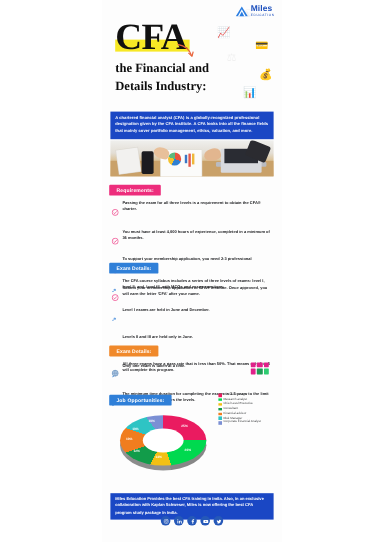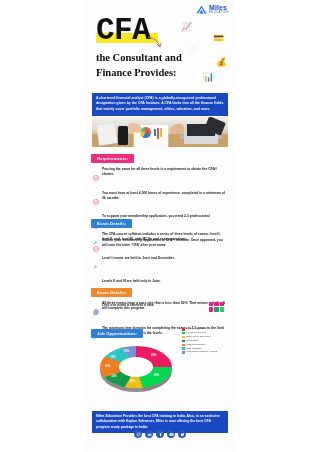--- a/index.html
+++ b/index.html
@@ -43,21 +43,21 @@
     letter-spacing: .1px; display: block;
   }
   .logo-sub {
     font-size: 2.6px; color: #1c4fbd; letter-spacing: .55px;
     display: block; margin-top: .5px;
   }
 
   
   .cfa-title {
     position: absolute; left: 11px; top: 15px;
-    font-family: Liberation Mono, monospace;
+    font-family: Liberation Serif, serif;
     font-size: 31px; font-weight: bold; color: #111111;
     letter-spacing: -0.5px; line-height: 1; z-index: 3;
   }
   .cfa-hl {
     position: absolute; left: 11px; top: 33px;
     width: 62px; height: 10px; background: #f7e825; z-index: 2;
   }
   .squiggle { position: absolute; left: 62px; top: 36px; z-index: 4; }
 
   .headline {
@@ -210,22 +210,22 @@
     </div>
 
     <div class="cfa-hl"></div>
     <div class="cfa-title">CFA</div>
     <svg class="squiggle" width="16" height="14" viewBox="0 0 16 14">
       <path d="M1 1 C7 2, 11 5, 13 11" stroke="#e8643c" stroke-width="1" fill="none"></path>
       <path d="M13 11 L10 8 M13 11 L14 7" stroke="#e8643c" stroke-width="1" fill="none"></path>
     </svg>
 
     <div class="headline">
-      <div><span>the Consultant and</span></div>
-      <div><span>Finance Provides:</span></div>
+      <div><span>the Financial and</span></div>
+      <div><span>Details Industry:</span></div>
     </div>
 
     <div class="intro">A chartered financial analyst (CFA) is a globally-recognized professional designation given by the CFA Institute. A CFA looks into all the finance fields that mainly cover portfolio management, ethics, valuation, and more.</div>
 
     <div class="hero-photo">
       <div class="hp hp-desk"></div>
       <div class="hp hp-book"></div>
       <div class="hp hp-phone"></div>
       <div class="hp hp-paper"></div>
       <div class="hp hp-pie"></div>

